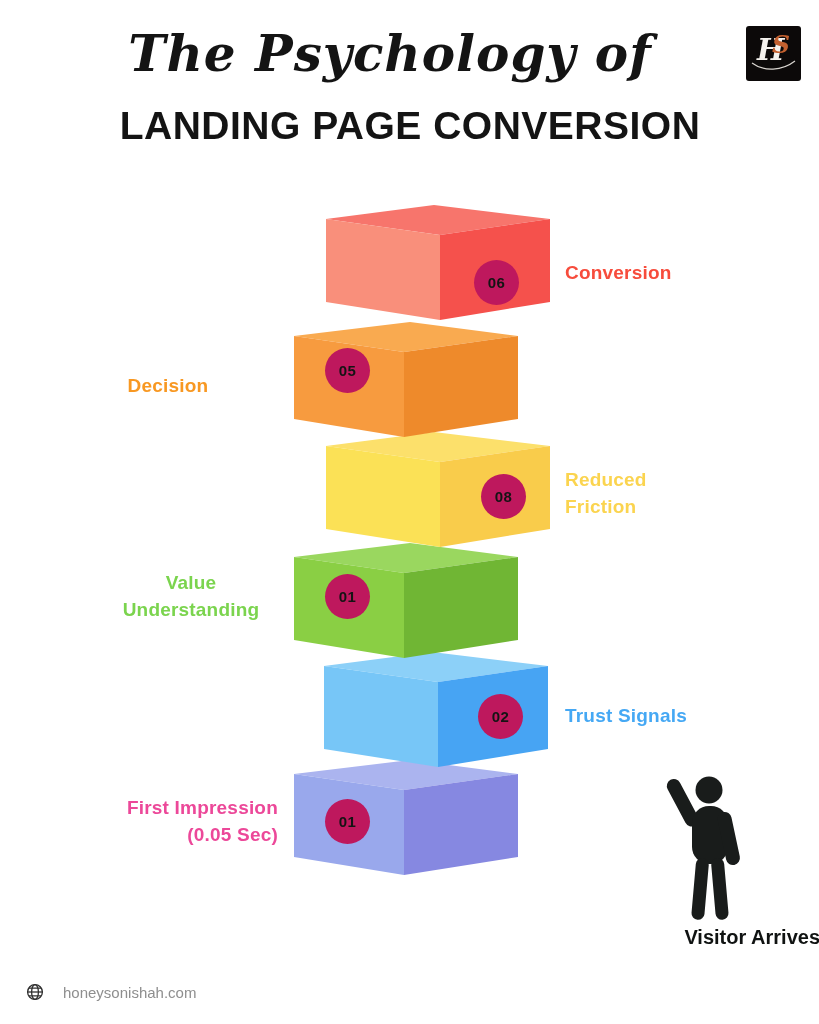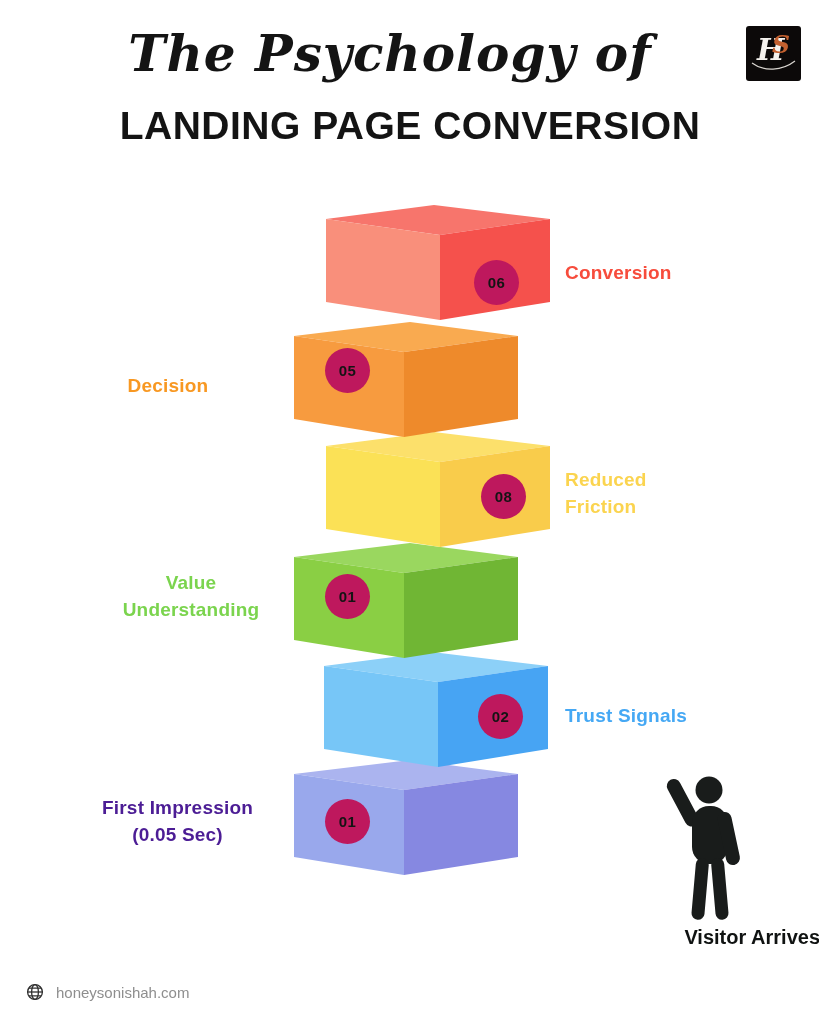--- a/index.html
+++ b/index.html
@@ -29,21 +29,21 @@
   .step-label{position:absolute;font-weight:700;font-size:19px;line-height:27px;
     letter-spacing:0.2px;}
   .step-label .ln{display:block;}
 
   
   .person{position:absolute;left:652px;top:776px;}
   .visitor-label{position:absolute;left:620px;top:926px;width:200px;text-align:right;
     font-weight:700;font-size:20px;color:#101312;}
 
   
-  .footer-left{position:absolute;left:26px;top:983px;display:flex;align-items:center;gap:12px;
+  .footer-left{position:absolute;left:26px;top:983px;display:flex;align-items:center;gap:19px;
     font-size:15px;color:#8e8e8e;}
   .footer-right{position:absolute;right:19px;top:983px;display:flex;align-items:center;gap:7px;
     font-size:15px;color:#949494;}
 </style>
 </head>
 <body>
 
 <div class="canvas">
 
   <div class="title-script">The Psychology of</div>
@@ -129,21 +129,21 @@
     <span class="ln">Friction</span>
   </div>
   <div class="step-label" style="left: 90px; top: 569px; width: 202px; text-align: center; color: rgb(123, 212, 78);">
     <span class="ln">Value</span>
     <span class="ln">Understanding</span>
   </div>
   <div class="step-label" style="left: 565px; top: 702px; color: rgb(69, 168, 244);">
     <span class="ln">Trust Signals</span>
     <span class="ln"></span>
   </div>
-  <div class="step-label" style="left: 77px; top: 794px; width: 201px; text-align: center; color: #4c1d95;">
+  <div class="step-label" style="left: 77px; top: 794px; width: 201px; text-align: right; color: #ec4899;">
     <span class="ln">First Impression</span>
     <span class="ln">(0.05 Sec)</span>
   </div>
 
   <svg class="person" width="96" height="148" viewBox="0 0 96 148">
     <g fill="#191C1B">
       <circle cx="57" cy="14" r="13.5"></circle>
       <rect x="35" y="-2" width="14" height="52" rx="7" transform="rotate(-28 42 48)"></rect>
       <rect x="40" y="30" width="36" height="58" rx="17"></rect>
       <rect x="65" y="36" width="14" height="54" rx="7" transform="rotate(-12 72 40)"></rect>

